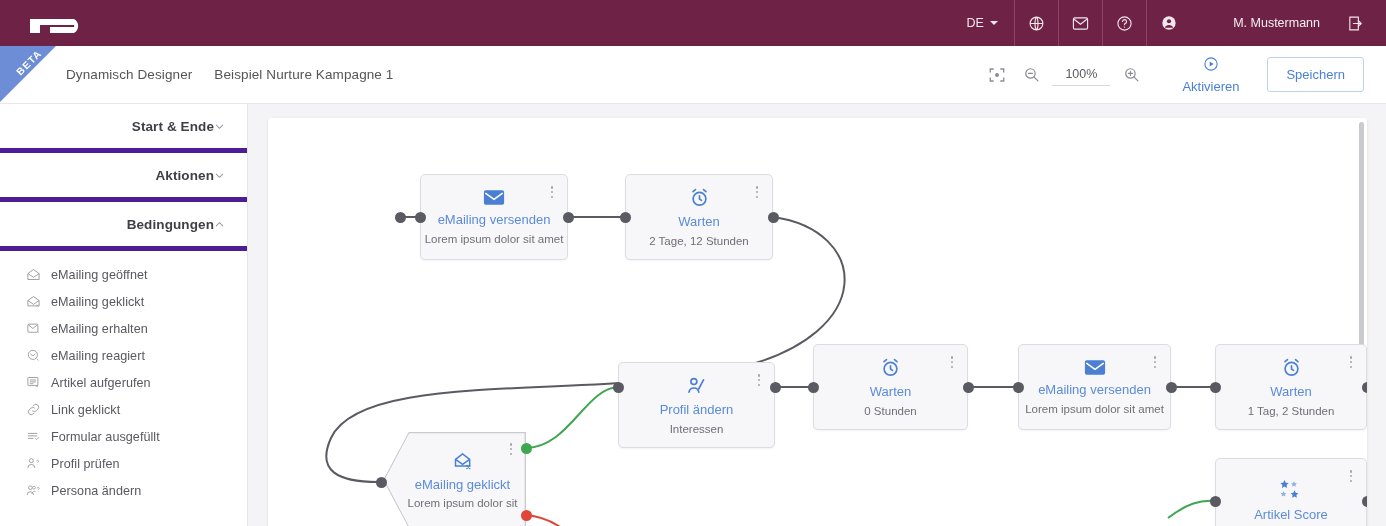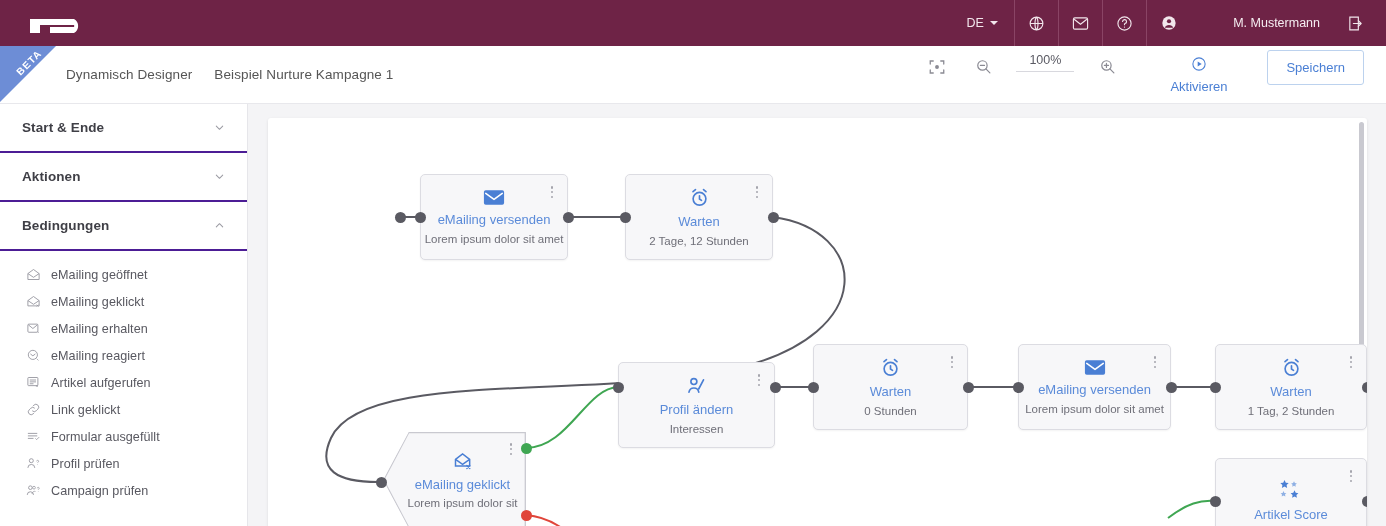--- a/index.html
+++ b/index.html
@@ -55,21 +55,21 @@
   }
   .beta-ribbon .btxt {
     position:absolute; left:-1px; top:11px; width:60px; text-align:center;
     transform:rotate(-45deg); color:#fff; font-size:10px; letter-spacing:1.1px;
     font-weight:600;
   }
   .tb-title-wrap { display:flex; align-items:center; padding-left:66px; gap:0; }
   .designer-label { font-size:13.5px; color:#555; letter-spacing:.1px; }
   .campaign-name { font-size:13.5px; color:#555; margin-left:22px; letter-spacing:.1px; }
   .toolbar-spacer { flex:1 1 auto; }
-  .tb-right2 { display:flex; align-items:flex-start; gap:12px; padding-right:22px; }
+  .tb-right2 { display:flex; align-items:center; gap:0; padding-right:22px; }
   .icon-btn {
     width:34px; height:34px; display:flex; align-items:center; justify-content:center;
     color:#8a8a93; background:none; border:none; cursor:pointer;
   }
   .zoom-field {
     width:58px; text-align:center; font-size:12.5px; color:#5a5a63;
     border:none; border-bottom:1px solid #d8d8de; background:transparent;
     padding:3px 0 4px 0; margin:0 4px; outline:none;
     font-family:"Liberation Sans", sans-serif;
   }
@@ -84,22 +84,22 @@
     font-size:13px; padding:9px 18px; border-radius:3px; cursor:pointer;
     font-family:"Liberation Sans", sans-serif;
   }
 
   
   .sidebar {
     position:absolute; left:0; top:104px; width:248px; height:422px;
     background:#fff; border-right:1px solid #e6e6ea; overflow:hidden;
   }
   .acc-head {
-    height:49px; display:flex; align-items:center; justify-content:space-between;
-    padding:0 22px 0 22px; border-bottom:2px solid #4c1d95; cursor:pointer;
+    height:49px; display:flex; align-items:center; justify-content:flex-end;
+    padding:0 22px 0 22px; border-bottom:5px solid #4c1d95; cursor:pointer;
   }
   .acc-head .t { font-size:13.5px; color:#3f3f46; font-weight:600; letter-spacing:.1px; }
   .chev { width:11px; height:11px; color:#9a9aa2; }
   .cond-list { padding-top:10px; }
   .cond-item {
     height:27px; display:flex; align-items:center; gap:10px; padding:0 22px 0 26px;
     cursor:pointer;
   }
   .cond-item .ci { width:15px; height:15px; color:#9b9ba3; flex:0 0 15px; }
   .cond-item .cl { font-size:12.6px; color:#585860; letter-spacing:.05px; }
@@ -355,21 +355,21 @@
 
       <div class="cond-item">
         <svg class="ci" viewBox="0 0 24 24" fill="none" stroke="currentColor" stroke-width="1.5">
           <circle cx="7" cy="7.5" r="2.9"></circle>
             <path d="M2 19a5 5 0 0 1 10 0"></path>
           <circle cx="12.8" cy="7.5" r="2.2" opacity=".8"></circle>
             <path d="M9.6 17.6a4.3 4.3 0 0 1 5.6-4.1" opacity=".8"></path>
           <path d="M18 8.5a1.6 1.6 0 1 1 1.9 1.6c-.35.1-.4.4-.4.8" stroke-width="1.2"></path>
             <circle cx="19.5" cy="13.6" r=".6" fill="currentColor" stroke="none"></circle>
         </svg>
-        <span class="cl">Campaign prüfen</span>
+        <span class="cl">Persona ändern</span>
       </div>
 
     </div>
   </div>
 
   <div class="canvas-area">
     <div class="canvas-card">
 
       <svg class="canvas-svg" viewBox="0 0 1099 480">
 

